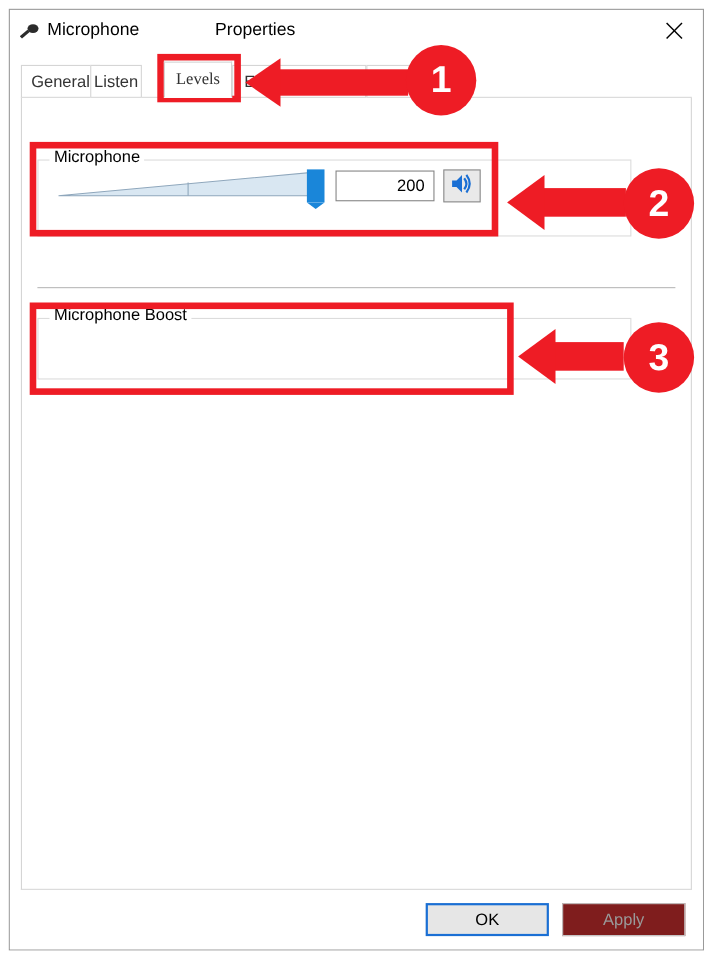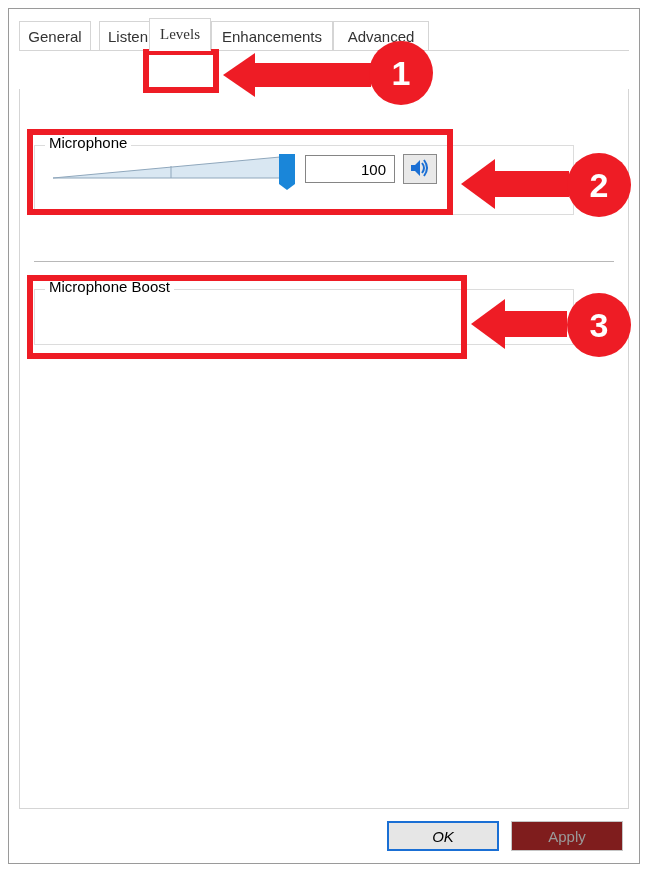--- a/index.html
+++ b/index.html
@@ -205,21 +205,20 @@
     background: #e6e6e6;
     display: flex;
     align-items: center;
     justify-content: center;
     font-size: 15px;
     color: #000;
   }
   .btn.default {
     border: 2px solid #1a6fd4;
     background: #e6e6e6;
-    font-style: italic;
   }
   .btn.disabled {
     color: #9a9a9a;
     border-color: #c5c5c5;
     background: #7f1d1d;
   }
   
   .ann-box {
     position: absolute;
     border: 6px solid #ee1c25;
@@ -250,43 +249,62 @@
     align-items: center;
     justify-content: center;
     pointer-events: none;
   }
 </style>
 </head>
 <body>
 
 <div class="window">
 
+  <div class="titlebar">
+    <span class="app-icon">
+      <svg width="20" height="16" viewBox="0 0 20 16">
+        <ellipse cx="13" cy="6" rx="5" ry="4" fill="#2b2b2b"></ellipse>
+        <path d="M8 7 L1 13 L3 15 L10 9 Z" fill="#2b2b2b"></path>
+      </svg>
+    </span>
+    <span class="title-text">
+      <span>Microphone</span>
+      <span class="title-gap"></span>
+      <span>Properties</span>
+    </span>
+    <div class="close">
+      <svg width="16" height="16" viewBox="0 0 16 16">
+        <line x1="1" y1="1" x2="15" y2="15" stroke-width="1.3"></line>
+        <line x1="15" y1="1" x2="1" y2="15" stroke-width="1.3"></line>
+      </svg>
+    </div>
+  </div>
 
   <div class="tab-strip">
     <div class="tab-baseline"></div>
     <div class="tab" style="left:0; width:72px">General</div>
-    <div class="tab" style="left:80px; width:58px">Listen</div>
+    <div class="tab" style="left:63px; width:47px">Listen</div>
     <div class="tab active" style="left:130px; width:62px">Levels</div>
     <div class="tab" style="left:192px; width:122px">Enhancements</div>
     <div class="tab" style="left:314px; width:96px">Advanced</div>
   </div>
 
   <div class="content">
 
     <div class="group" style="left:14px; top:56px; width:540px; height:70px">
       <div class="group-legend">Microphone</div>
       <div class="slider-row">
         <div class="slider">
           <svg class="wedge" width="238" height="24" viewBox="0 0 238 24">
             <polygon points="0,22 238,22 238,0" fill="#d9e7f2" stroke="#8fa7bc" stroke-width="1"></polygon>
             <line x1="118" y1="22" x2="118" y2="10" stroke="#8fa7bc" stroke-width="1"></line>
           </svg>
           <div class="thumb" style="left:232px"></div>
         </div>
-        <div class="valbox">100</div>
+        <div class="valbox">200</div>
         <div class="mute-btn">
           <span>
             <svg width="20" height="18" viewBox="0 0 20 18">
               <polygon points="1,6 5,6 10,1 10,17 5,12 1,12" fill="#1a6fd4"></polygon>
               <path d="M12 4 Q16 9 12 14" fill="none" stroke="#1a6fd4" stroke-width="2"></path>
               <path d="M14 1 Q20 9 14 17" fill="none" stroke="#1a6fd4" stroke-width="2"></path>
             </svg>
           </span>
         </div>
       </div>

